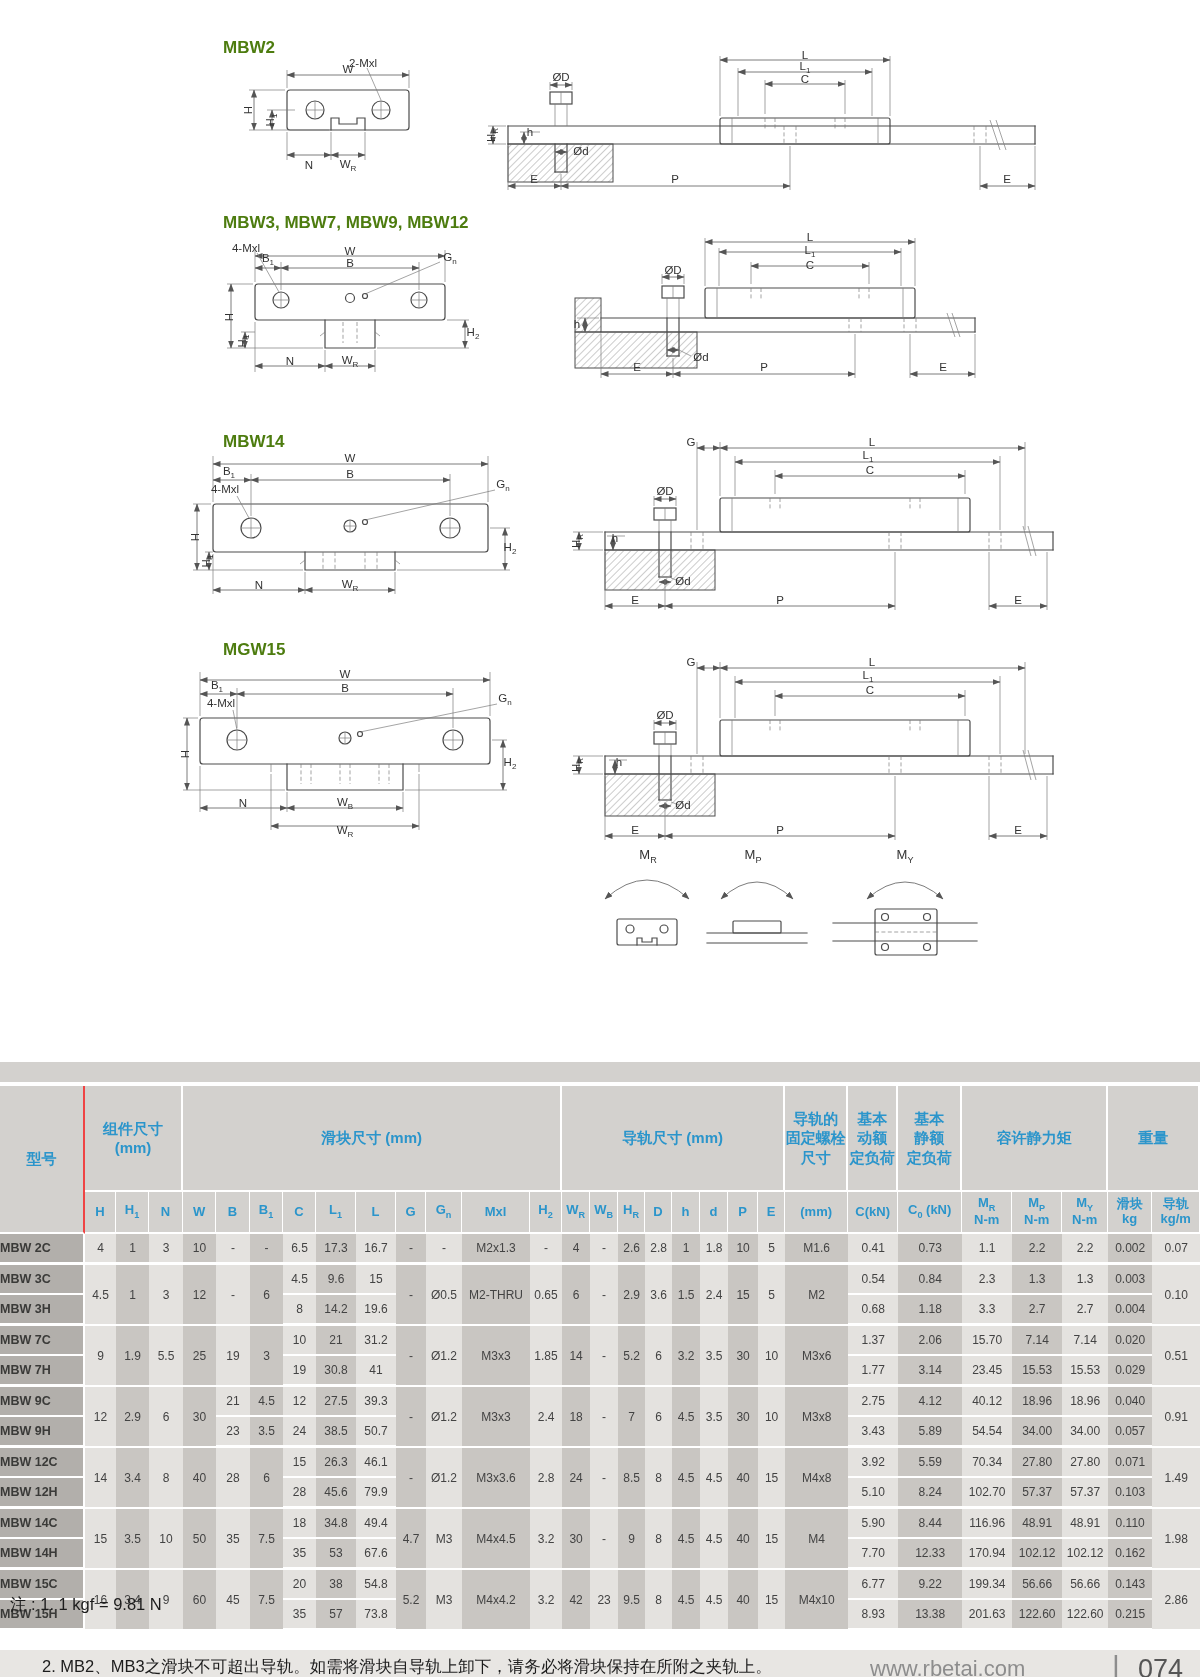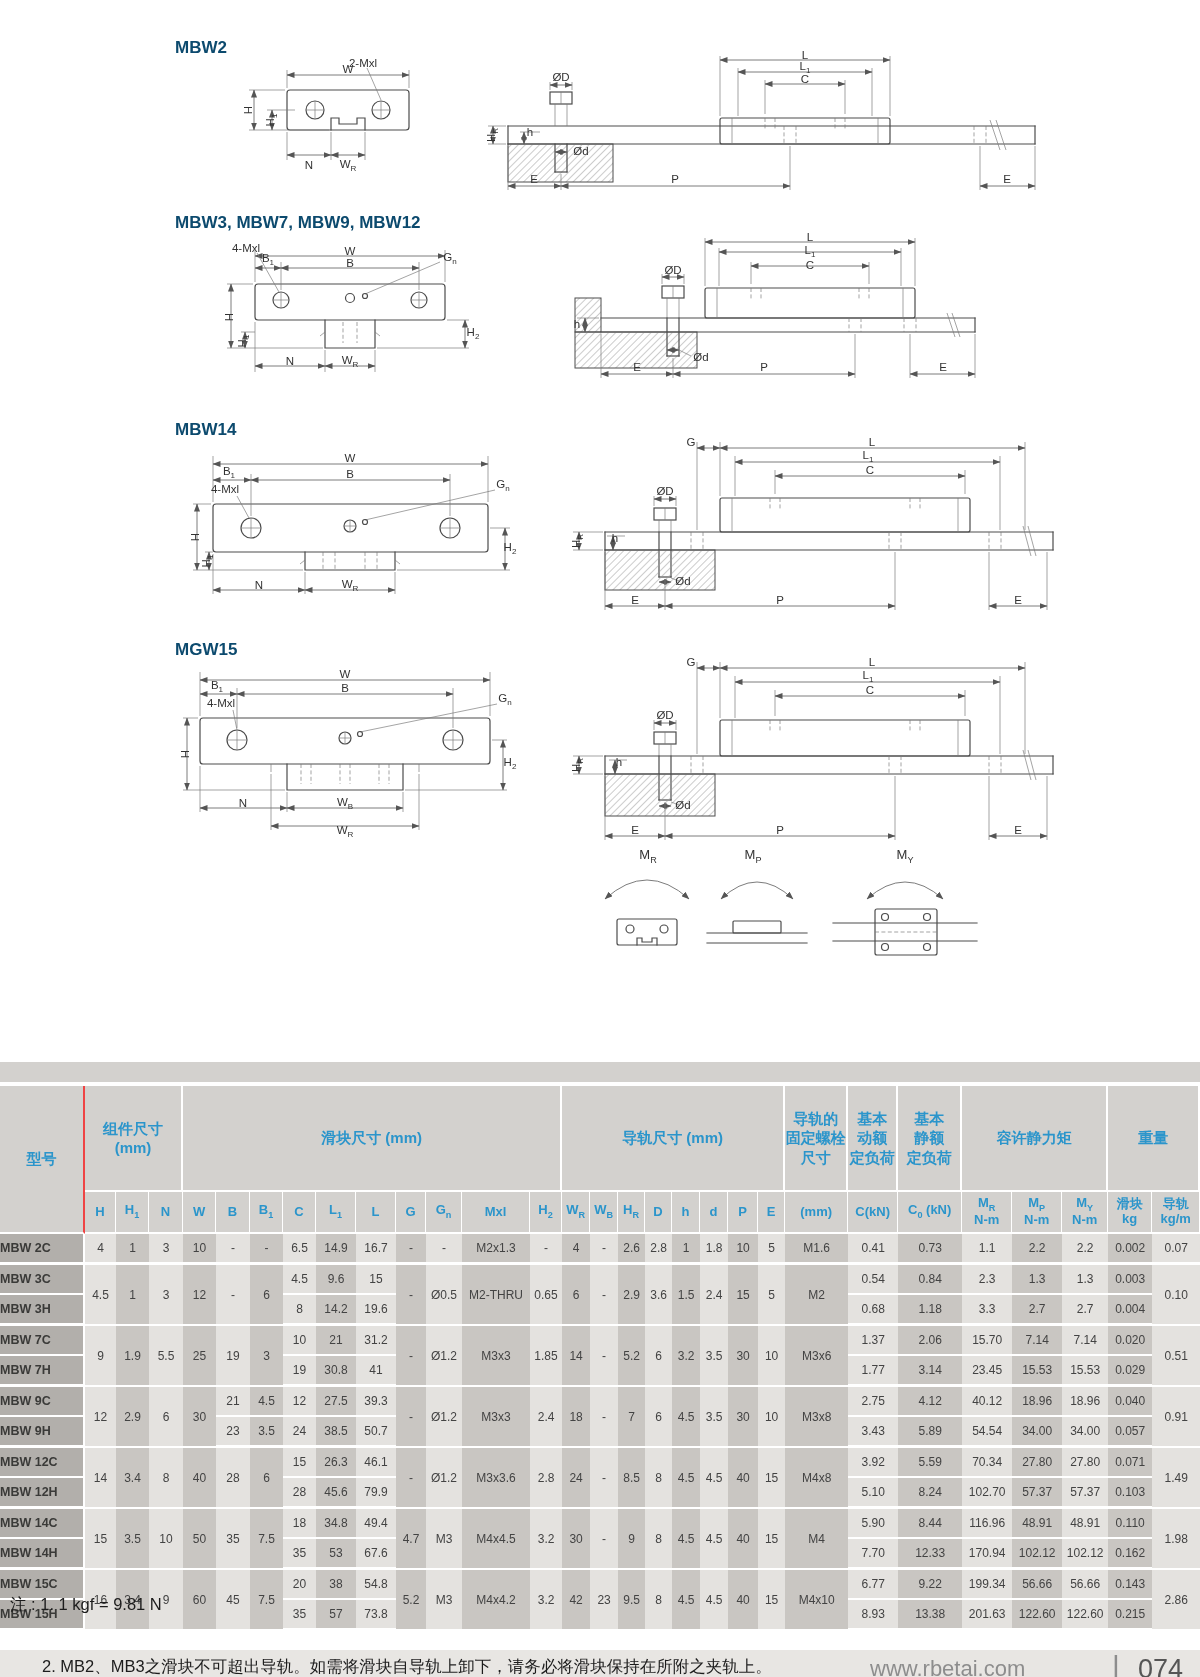--- a/index.html
+++ b/index.html
@@ -1,18 +1,18 @@
 <!DOCTYPE html>
 <html><head>
 <meta charset="utf-8">
 <style>
   html,body{margin:0;padding:0;background:#fff;}
   #page{position:relative;width:1200px;height:1677px;background:#fff;overflow:hidden;
         font-family:"Liberation Sans",sans-serif;}
-  .sec-title{position:absolute;color:#0c4a6e;font-weight:bold;font-size:17px;white-space:nowrap;}
+  .sec-title{position:absolute;color:#4d7c0f;font-weight:bold;font-size:17px;white-space:nowrap;margin-left:48px;}
   .dlbl{position:absolute;font-size:11.5px;color:#333;transform:translate(-50%,-50%);white-space:nowrap;line-height:1;}
   .dlbl.rot{transform:translate(-50%,-50%) rotate(-90deg);}
   .dlbl sub{font-size:70%;}
   .mlbl{position:absolute;font-size:13px;color:#333;transform:translate(-50%,-50%);}
   .mlbl sub{font-size:70%;}
   svg.diag{position:absolute;overflow:visible;}
   .ln{stroke:#4c4c4c;fill:none;stroke-width:1.2;stroke-linecap:square;}
   .tn{stroke:#7d7d7d;fill:none;stroke-width:.7;}
   .dm{stroke:#5a5a5a;fill:none;stroke-width:.8;marker-start:url(#arb);marker-end:url(#ar);}
   .dsh{stroke-dasharray:4 2.4;}
@@ -52,21 +52,21 @@
           <path d="M8,0L0,3L8,6Z" fill="#555"></path>
         </marker>
       <pattern id="ht" width="5" height="5" patternUnits="userSpaceOnUse" patternTransform="rotate(45)">
           <line x1="0" y1="0" x2="0" y2="5" stroke="#999" stroke-width="1"></line>
         </pattern>
     </defs>
   </svg>
 
   <div class="sec-title" style="left:175px;top:38px">MBW2</div>
   <div class="sec-title" style="left:175px;top:213px">MBW3, MBW7, MBW9, MBW12</div>
-  <div class="sec-title" style="left:175px;top:420px">MBW14</div>
+  <div class="sec-title" style="left:175px;top:432px">MBW14</div>
   <div class="sec-title" style="left:175px;top:640px">MGW15</div>
 
   <svg class="diag" style="left:235px;top:60px" width="225" height="140" viewBox="0 0 225 140">
     <rect class="ln" x="52" y="30" width="122" height="40" rx="3"></rect>
     <circle class="ln" cx="80" cy="50" r="9"></circle>
       <line class="tn" x1="71" y1="50" x2="89" y2="50"></line>
       <line class="tn" x1="80" y1="41" x2="80" y2="59"></line>
     <circle class="ln" cx="146" cy="50" r="9"></circle>
       <line class="tn" x1="137" y1="50" x2="155" y2="50"></line>
       <line class="tn" x1="146" y1="41" x2="146" y2="59"></line>
@@ -541,21 +541,21 @@
     <tbody>
         <tr class="gend">
           <td class="model">MBW 2C</td>
           <td class="dc c0">4</td>
           <td class="dc c1">1</td>
           <td class="dc c0">3</td>
           <td class="dc c1">10</td>
           <td class="dc c0">-</td>
           <td class="dc c1">-</td>
           <td class="dc c0">6.5</td>
-          <td class="dc c1">14.9</td>
+          <td class="dc c1">17.3</td>
           <td class="dc c0">16.7</td>
           <td class="dc c1">-</td>
           <td class="dc c0">-</td>
           <td class="dc c1">M2x1.3</td>
           <td class="dc c0">-</td>
           <td class="dc c1">4</td>
           <td class="dc c0">-</td>
           <td class="dc c1">2.6</td>
           <td class="dc c0">2.8</td>
           <td class="dc c1">1</td>

